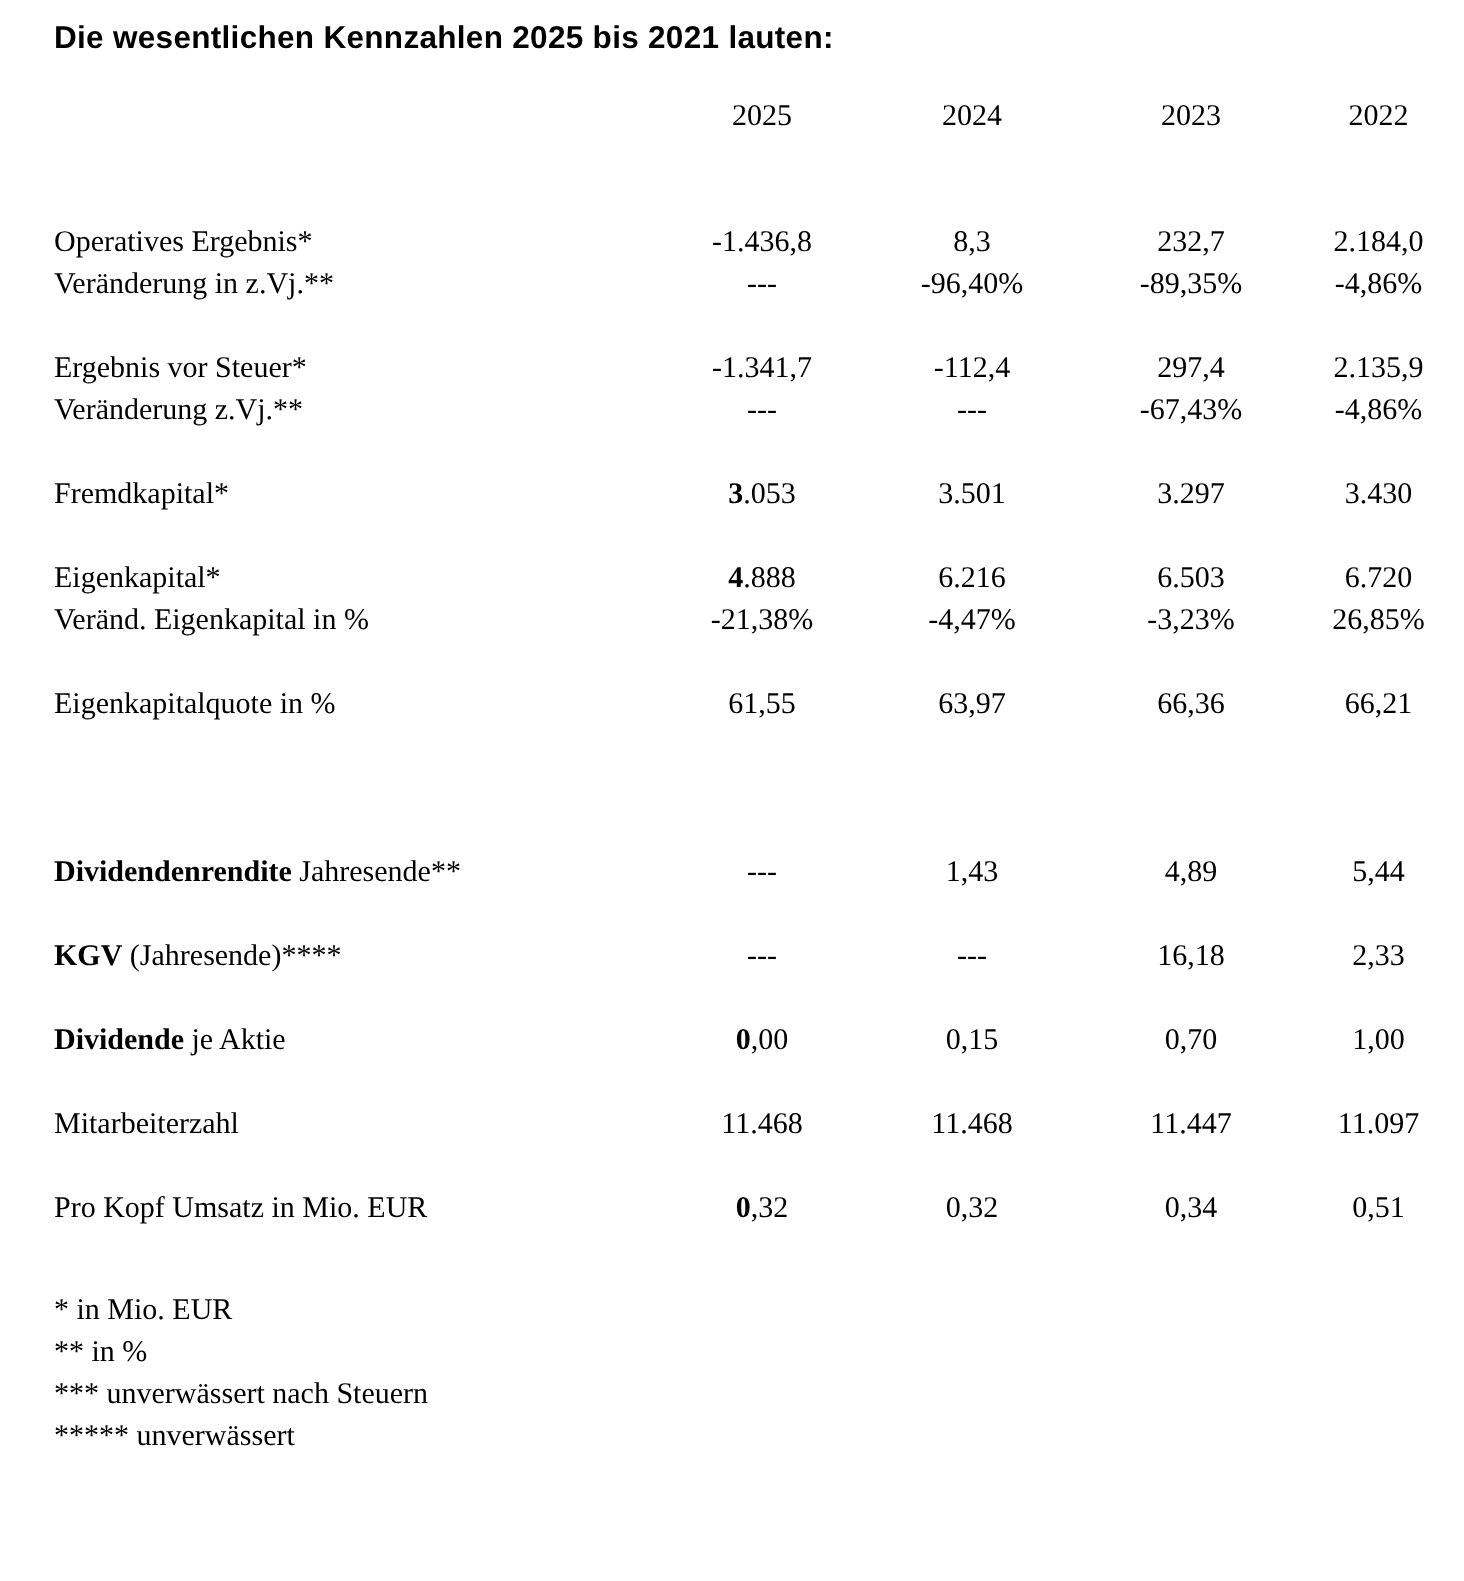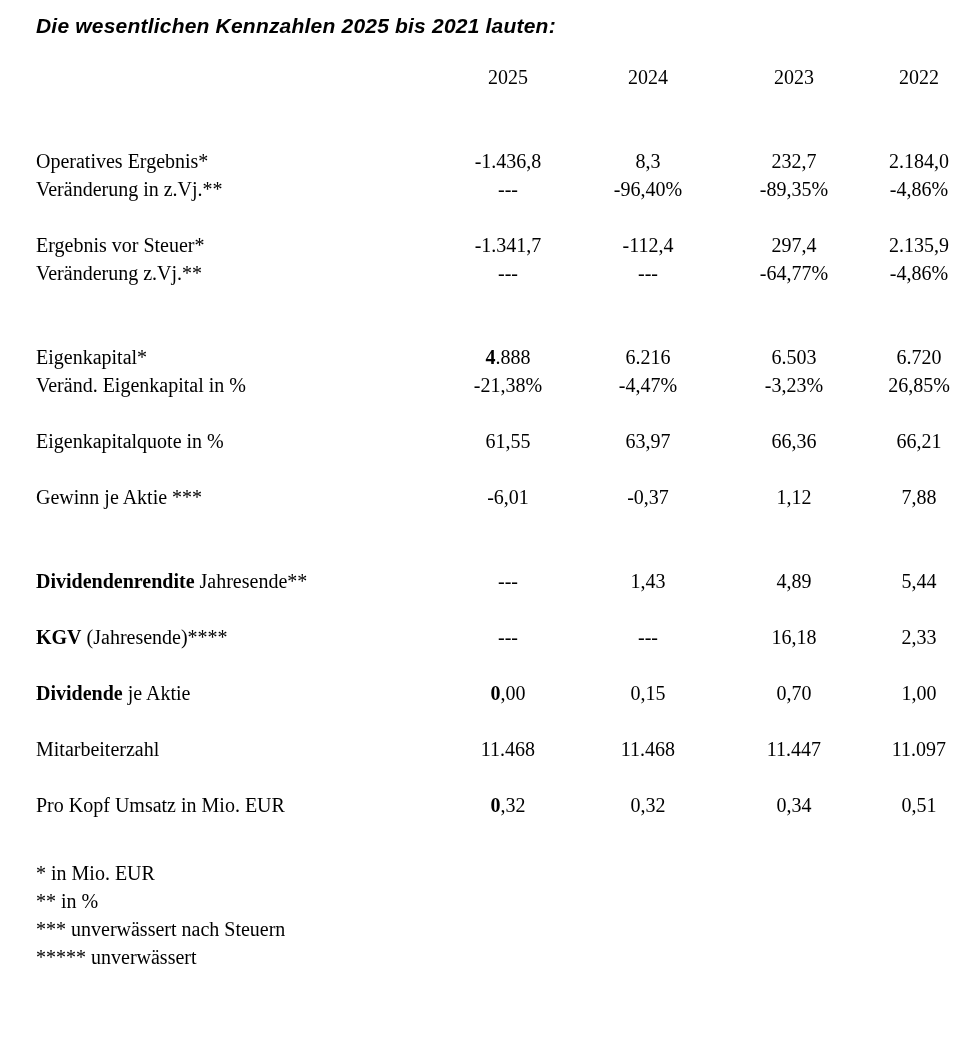--- a/index.html
+++ b/index.html
@@ -17,21 +17,20 @@
   .doc {
     padding: 14px 0 0 36px;
   }
   .title {
     font-family: "Liberation Sans", sans-serif;
     font-weight: bold;
     font-size: 21px;
     line-height: 24px;
     margin: 0;
     letter-spacing: 0.2px;
-    font-style: italic;
   }
   table.kennzahlen {
     border-collapse: collapse;
     table-layout: fixed;
     width: 934px;
     margin-top: 25px;
   }
   table.kennzahlen th,
   table.kennzahlen td {
     padding: 0;
@@ -104,25 +103,32 @@
           <td class="label-cell">Ergebnis vor Steuer*</td>
           <td class="num-cell">-1.341,7</td>
           <td class="num-cell">-112,4</td>
           <td class="num-cell">297,4</td>
           <td class="num-cell">2.135,9</td>
         </tr>
         <tr>
           <td class="label-cell">Veränderung z.Vj.**</td>
           <td class="num-cell">---</td>
           <td class="num-cell">---</td>
-          <td class="num-cell">-64,77%</td>
+          <td class="num-cell">-67,43%</td>
           <td class="num-cell">-4,86%</td>
         </tr>
         <tr class="spacer">
           <td colspan="5"></td>
+        </tr>
+        <tr>
+          <td class="label-cell">Fremdkapital*</td>
+          <td class="num-cell"><span class="bold">3</span>.053</td>
+          <td class="num-cell">3.501</td>
+          <td class="num-cell">3.297</td>
+          <td class="num-cell">3.430</td>
         </tr>
         <tr class="spacer">
           <td colspan="5"></td>
         </tr>
         <tr>
           <td class="label-cell">Eigenkapital*</td>
           <td class="num-cell"><span class="bold">4</span>.888</td>
           <td class="num-cell">6.216</td>
           <td class="num-cell">6.503</td>
           <td class="num-cell">6.720</td>
@@ -139,27 +145,20 @@
         </tr>
         <tr>
           <td class="label-cell">Eigenkapitalquote in %</td>
           <td class="num-cell">61,55</td>
           <td class="num-cell">63,97</td>
           <td class="num-cell">66,36</td>
           <td class="num-cell">66,21</td>
         </tr>
         <tr class="spacer">
           <td colspan="5"></td>
-        </tr>
-        <tr>
-          <td class="label-cell">Gewinn je Aktie ***</td>
-          <td class="num-cell">-6,01</td>
-          <td class="num-cell">-0,37</td>
-          <td class="num-cell">1,12</td>
-          <td class="num-cell">7,88</td>
         </tr>
         <tr class="spacer">
           <td colspan="5"></td>
         </tr>
         <tr class="spacer">
           <td colspan="5"></td>
         </tr>
         <tr>
           <td class="label-cell"><span class="bold">Dividendenrendite</span> Jahresende**</td>
           <td class="num-cell">---</td>

